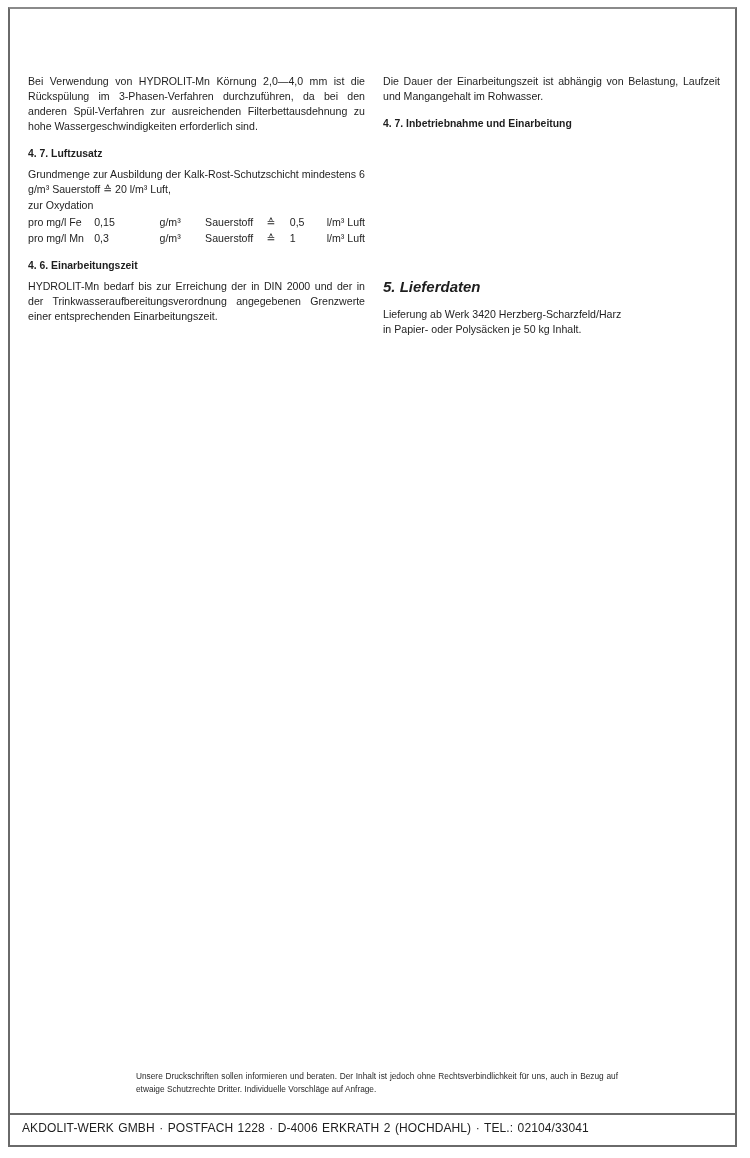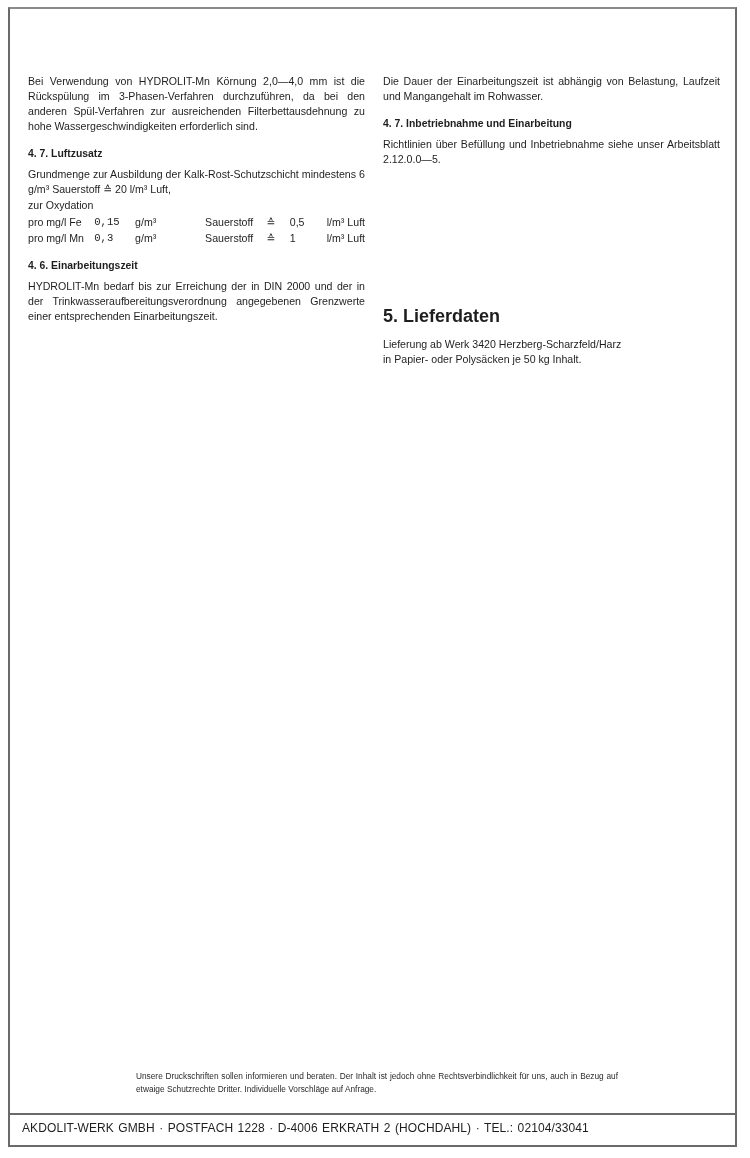--- a/index.html
+++ b/index.html
@@ -49,31 +49,32 @@
       text-align: justify;
       text-align-last: left;
     }
     .head {
       font-weight: bold;
       font-size: 10.4px;
       margin: 0;
     }
     .big-head {
       font-weight: bold;
-      font-size: 18px;
+      font-size: 15px;
       margin: 0;
+      font-style: italic;
     }
     .row {
       display: flex;
       white-space: nowrap;
     }
     .row span { display: inline-block; }
     .c1 { width: 68px; }
-    .c2 { width: 42px; font-family: Liberation Mono, monospace; }
-    .c3 { width: 72px; }
+    .c2 { width: 42px; }
+    .c3 { width: 72px; text-align: center; }
     .c4 { width: 63px; }
     .c5 { width: 24px; }
     .c6 { width: 38px; }
     .c7 { }
     .disclaimer {
       position: absolute;
       left: 136px;
       top: 1070px;
       width: 482px;
       font-size: 8.3px;
@@ -132,21 +133,20 @@
   <div style="height:6px"></div>
   <p>HYDROLIT-Mn bedarf bis zur Erreichung der in DIN 2000 und der in der Trinkwasseraufbereitungsverordnung angegebenen Grenzwerte einer entsprechenden Einarbeitungszeit.</p>
 </div>
 
 <div class="col col-right">
   <p>Die Dauer der Einarbeitungszeit ist abhängig von Belastung, Laufzeit und Mangangehalt im Rohwasser.</p>
 
   <div style="height:12px"></div>
   <h3 class="head">4. 7. Inbetriebnahme und Einarbeitung</h3>
   <div style="height:6px"></div>
-  <p>Richtlinien über Befüllung und Inbetriebnahme siehe unser Arbeitsblatt 2.12.0.0—5.</p>
 
   <div style="height:142px"></div>
   <h2 class="big-head">5. Lieferdaten</h2>
   <div style="height:13px"></div>
   <p style="text-align:left">Lieferung ab Werk 3420 Herzberg-Scharzfeld/Harz</p>
   <p style="text-align:left">in Papier- oder Polysäcken je 50 kg Inhalt.</p>
 </div>
 
 <div class="disclaimer">
   <p>Unsere Druckschriften sollen informieren und beraten. Der Inhalt ist jedoch ohne Rechtsverbindlichkeit für uns, auch in Bezug auf etwaige Schutzrechte Dritter. Individuelle Vorschläge auf Anfrage.</p>

